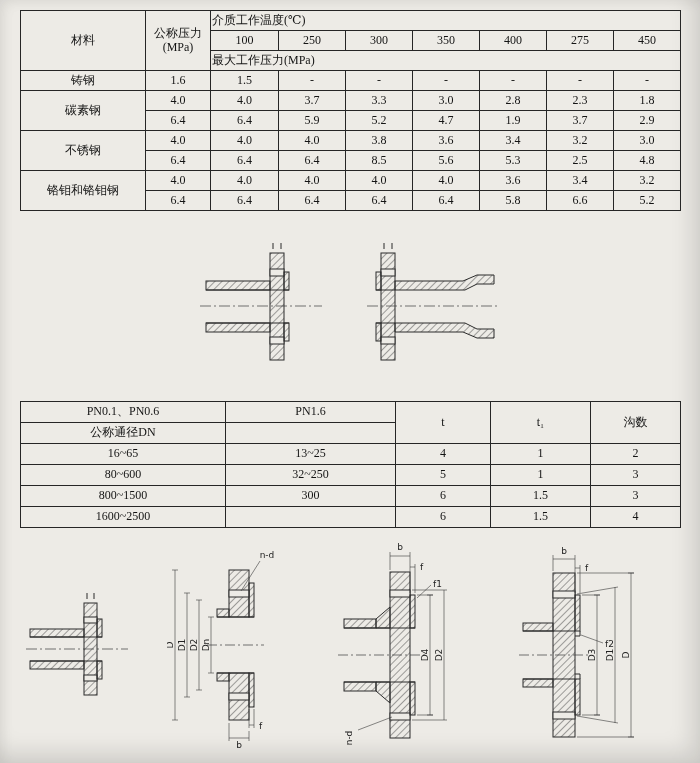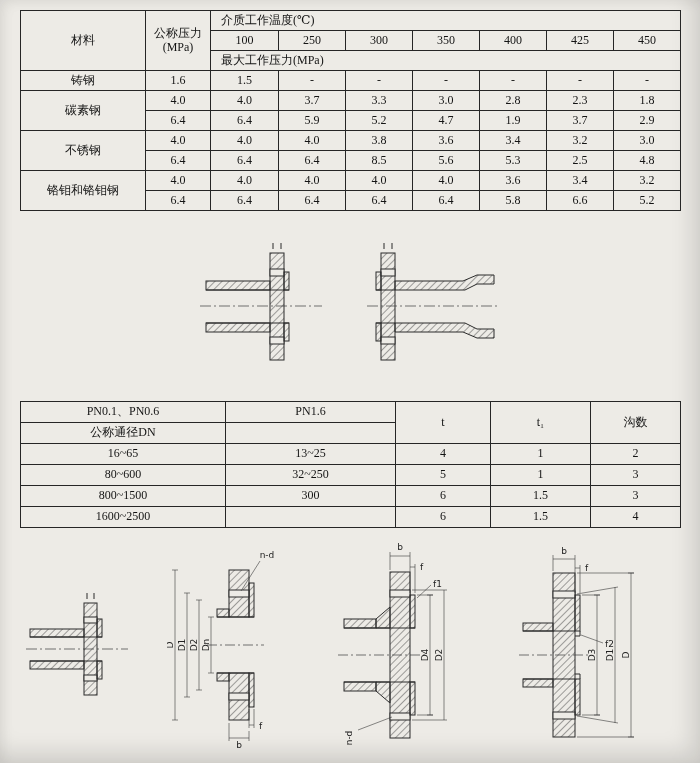--- a/index.html
+++ b/index.html
@@ -9,21 +9,21 @@
     font-family:"Liberation Serif","DejaVu Serif",serif;
     box-shadow:inset -8px -10px 22px rgba(0,0,0,.13), inset 4px 3px 12px rgba(0,0,0,.05);
   }
   .page{padding:10px 20px 0}
   table{border-collapse:collapse;width:660px;table-layout:fixed}
   td{
     border:1px solid #262626;text-align:center;font-size:12px;height:19px;
     padding:0 2px;line-height:1.15;overflow:hidden;white-space:nowrap;
   }
   .t2 td{height:20px}
-  .lh{text-align:left;padding-left:10px}
+  .lh{text-align:left;padding-left:1px}
   .mid-row{display:flex;justify-content:center;align-items:center;gap:40px;height:190px}
   .bot-row{display:flex;justify-content:space-between;align-items:center;padding:12px 6px 0}
   svg{display:block}
   .lbl{font-size:9px;fill:#222;font-family:"DejaVu Sans",sans-serif}
 </style>
 </head>
 <body>
 
 <div class="page">
 
@@ -47,21 +47,21 @@
           <div>(MPa)</div>
         </td>
         <td colspan="7" class="lh">介质工作温度(℃)</td>
       </tr>
       <tr>
         <td>100</td>
         <td>250</td>
         <td>300</td>
         <td>350</td>
         <td>400</td>
-        <td>425</td>
+        <td>275</td>
         <td>450</td>
       </tr>
       <tr>
         <td colspan="7" class="lh">最大工作压力(MPa)</td>
       </tr>
 
       <tr>
         <td>铸钢</td>
         <td>1.6</td>
         <td>1.5</td>

